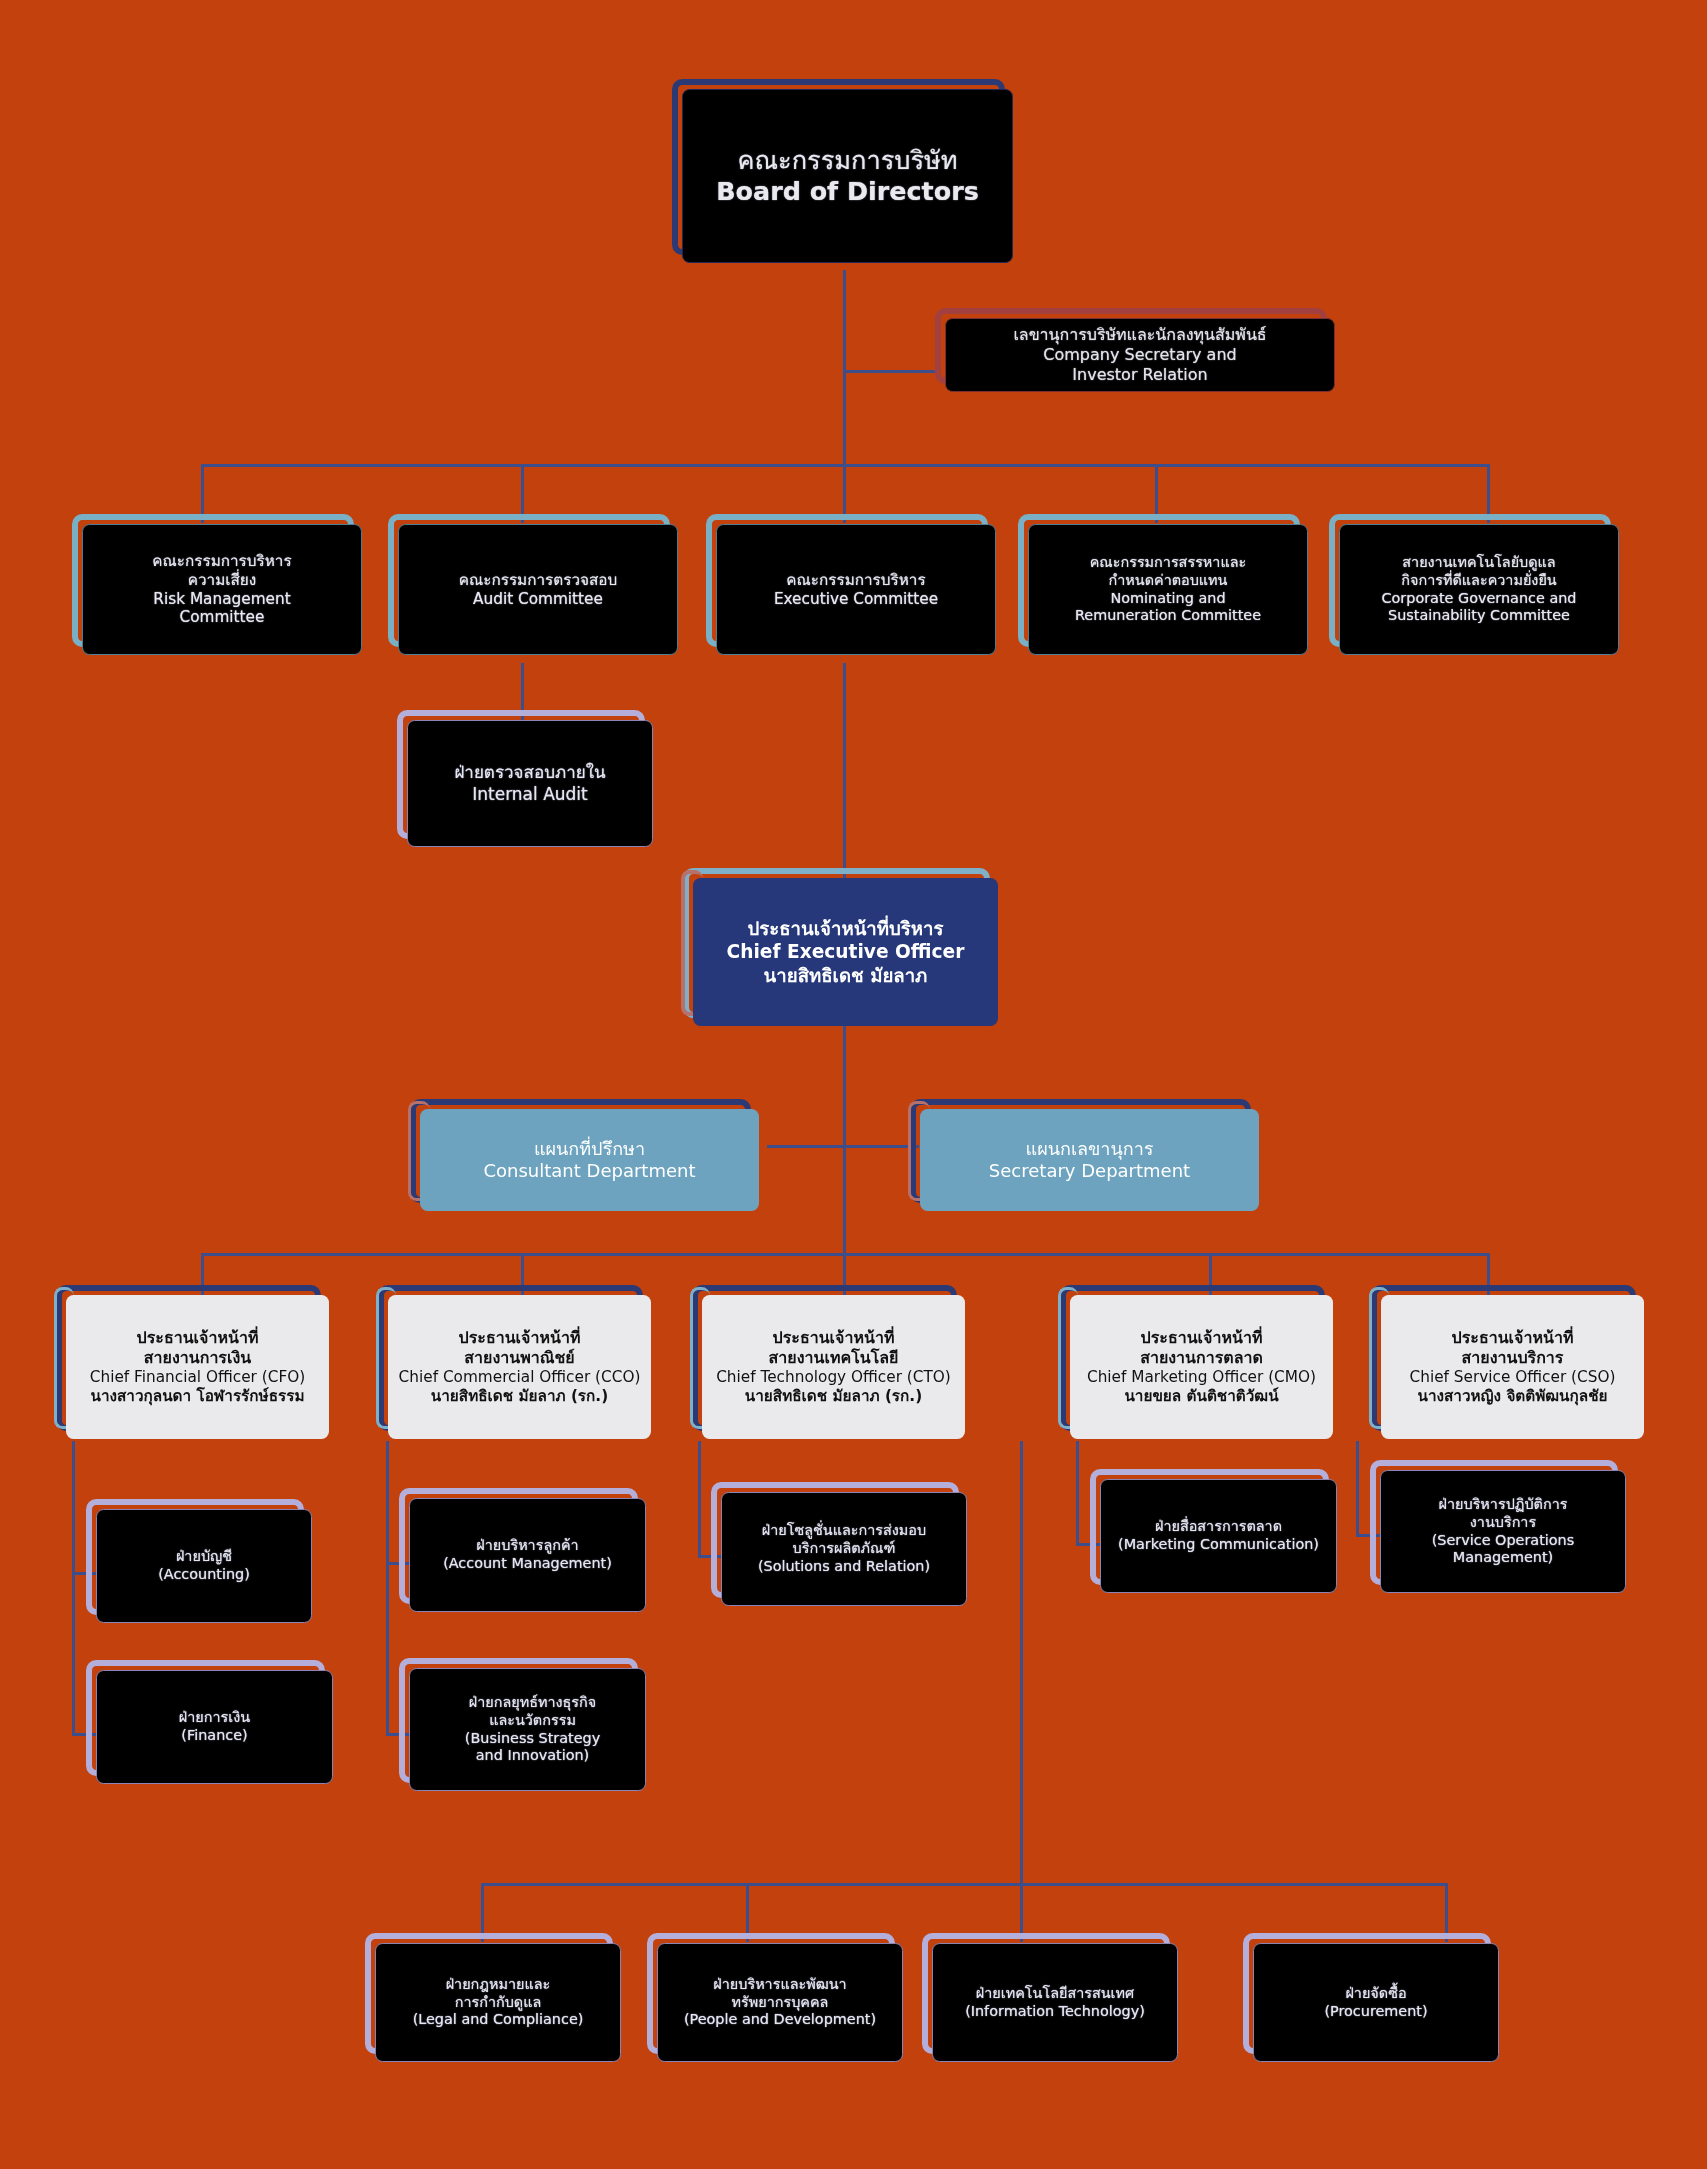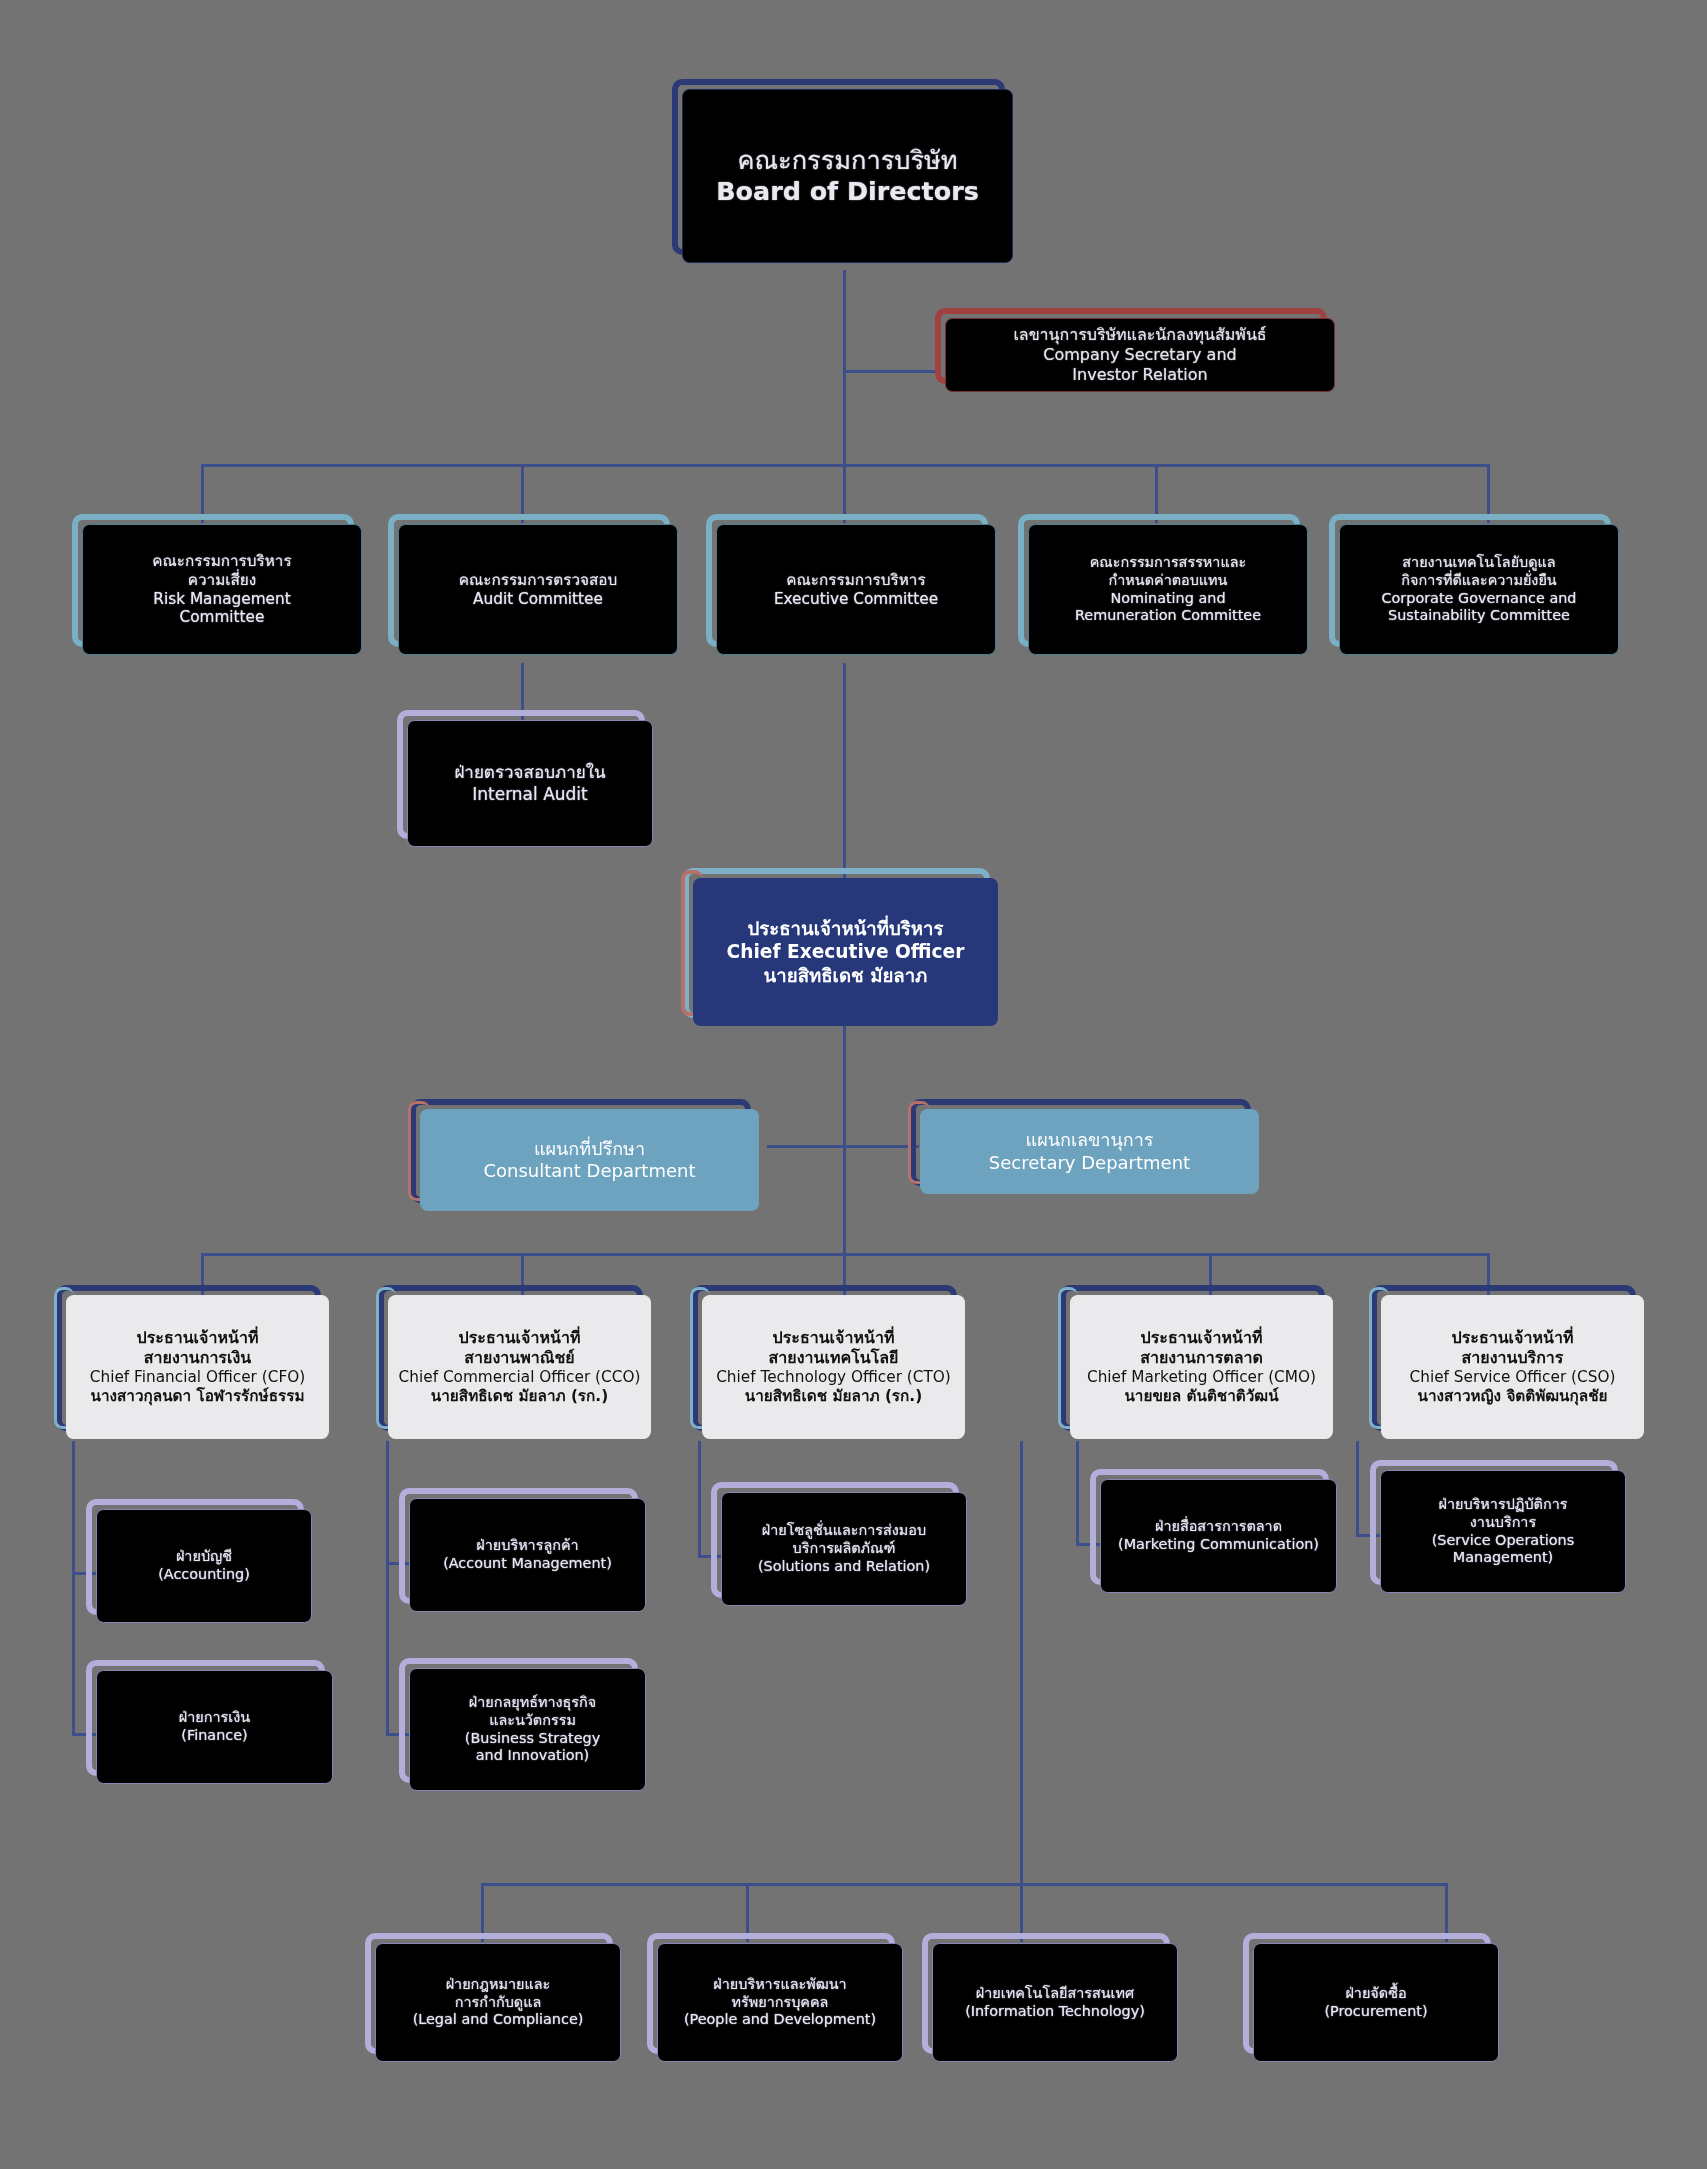--- a/index.html
+++ b/index.html
@@ -7,21 +7,21 @@
     background: #000;
     width: 1708px;
     height: 2170px;
     overflow: hidden;
     font-family: "DejaVu Sans", "Liberation Sans", sans-serif;
   }
   #chart {
     position: relative;
     width: 1708px;
     height: 2170px;
-    background: #737373;
+    background: #c2410c;
   }
 
   
   .ln {
     position: absolute;
     background: #3d4e8c;
   }
   .ln.v { width: 2.5px; }
   .ln.h { height: 2.5px; }
 
@@ -296,21 +296,21 @@
     <div class="shade"></div>
       <div class="frame"></div>
       <div class="frame2"></div>
       <div class="inner"></div>
     <div class="txt">
       <span class="l-th">แผนกที่ปรึกษา</span>
       <span class="l-en">Consultant Department</span>
     </div>
   </div>
 
-  <div class="node v-steel fs-21" style="left:920px; top:1109px; width:339px; height:85px;">
+  <div class="node v-steel fs-21" style="left:920px; top:1109px; width:339px; height:102px;">
     <div class="shade"></div>
       <div class="frame"></div>
       <div class="frame2"></div>
       <div class="inner"></div>
     <div class="txt">
       <span class="l-th">แผนกเลขานุการ</span>
       <span class="l-en">Secretary Department</span>
     </div>
   </div>
 

